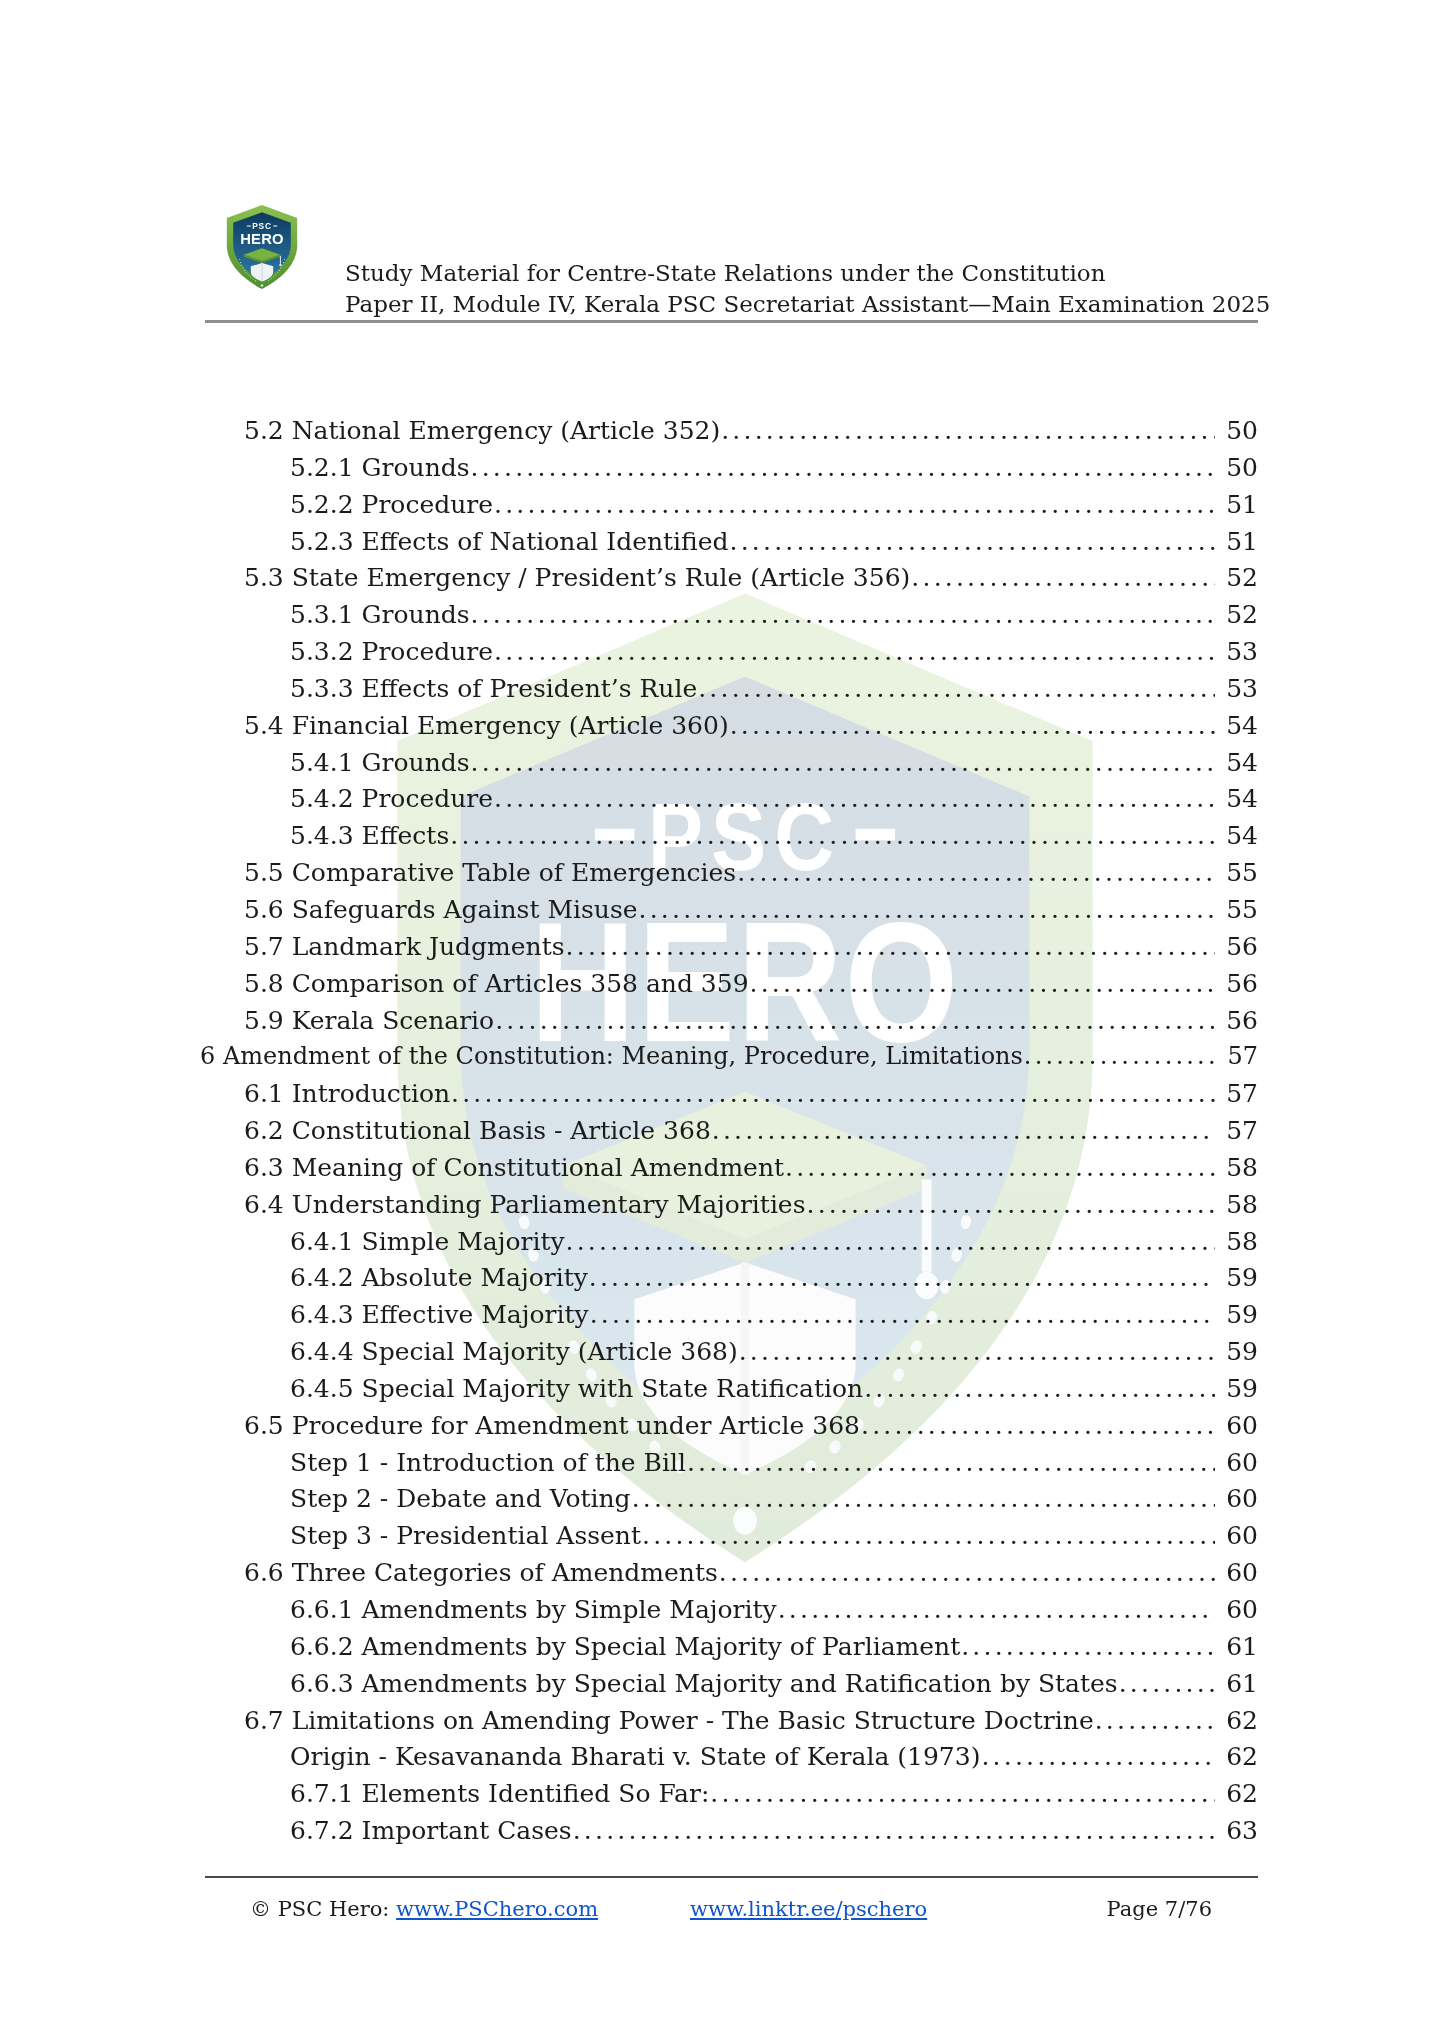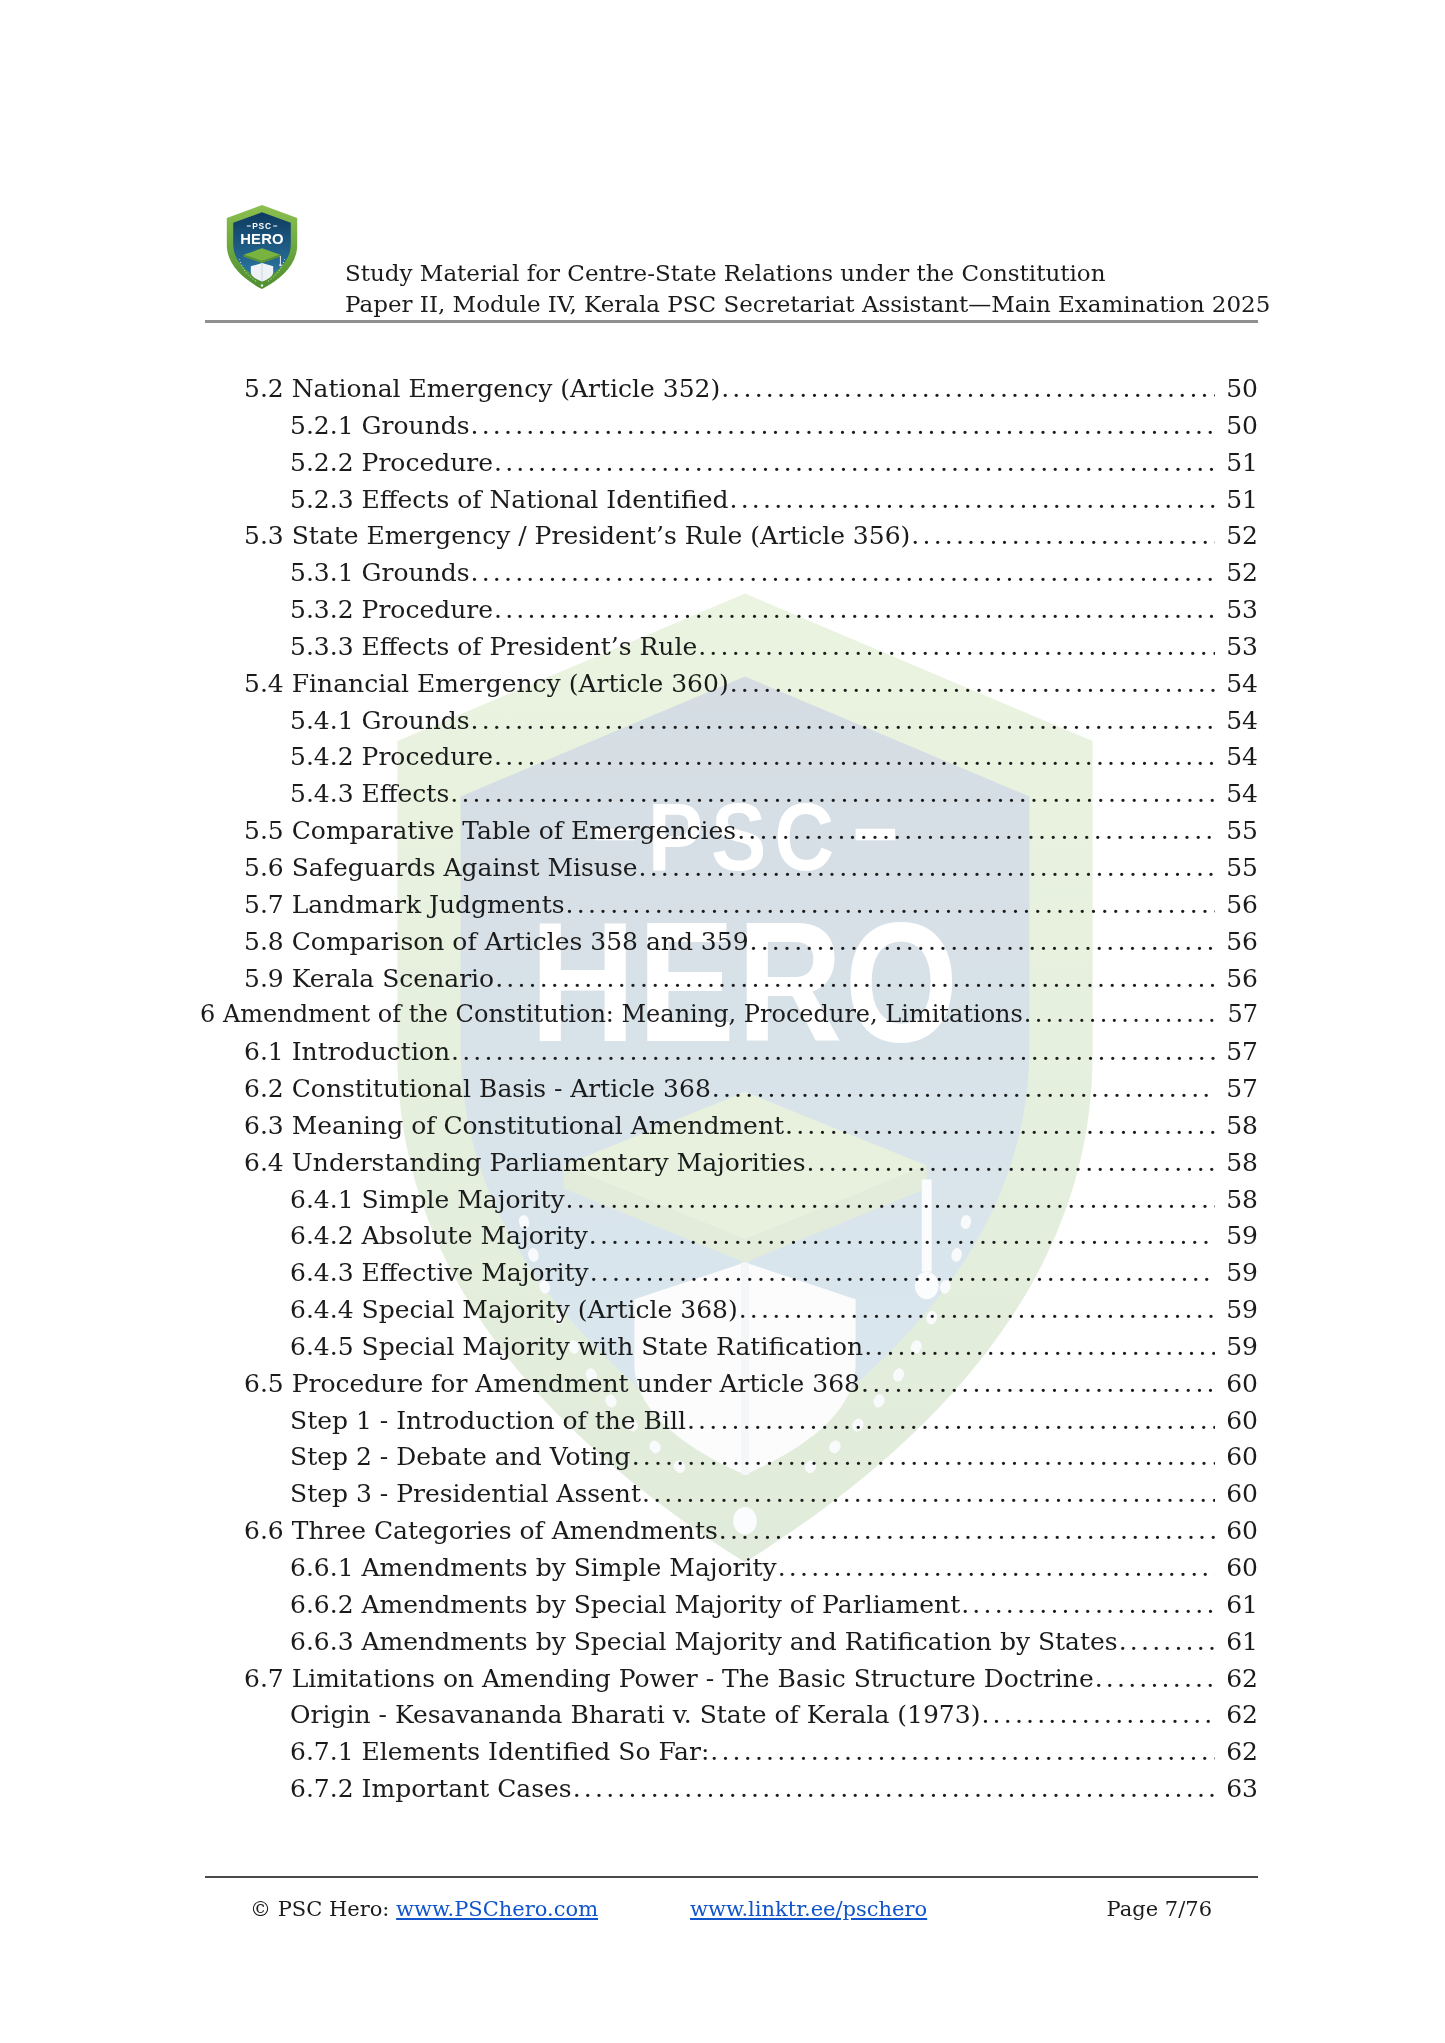--- a/index.html
+++ b/index.html
@@ -53,21 +53,21 @@
   .toc-entry.bold { font-weight:normal; font-size:24px; }
   .toc-label { white-space:nowrap; }
   .toc-dots {
     flex:1 1 auto; overflow:hidden; white-space:nowrap;
     margin-left:1px; min-width:20px;
   }
   .toc-dots::after {
     content:"................................................................................................................................................................................";
     letter-spacing:3.2px;
   }
-  .toc-page { text-align:right; min-width:38px; padding-left:5px; white-space:nowrap; }
+  .toc-page { text-align:right; min-width:38px; padding-left:5px; white-space:nowrap;margin-top:42px; }
 
   
   .rule-bottom {
     position:absolute; left:205px; top:1876px;
     width:1053px; height:2px; background:#4a4a4a; z-index:2;
   }
   .footer {
     position:absolute; left:205px; top:1897px;
     width:1053px; height:40px; font-size:21px; z-index:2;
   }

